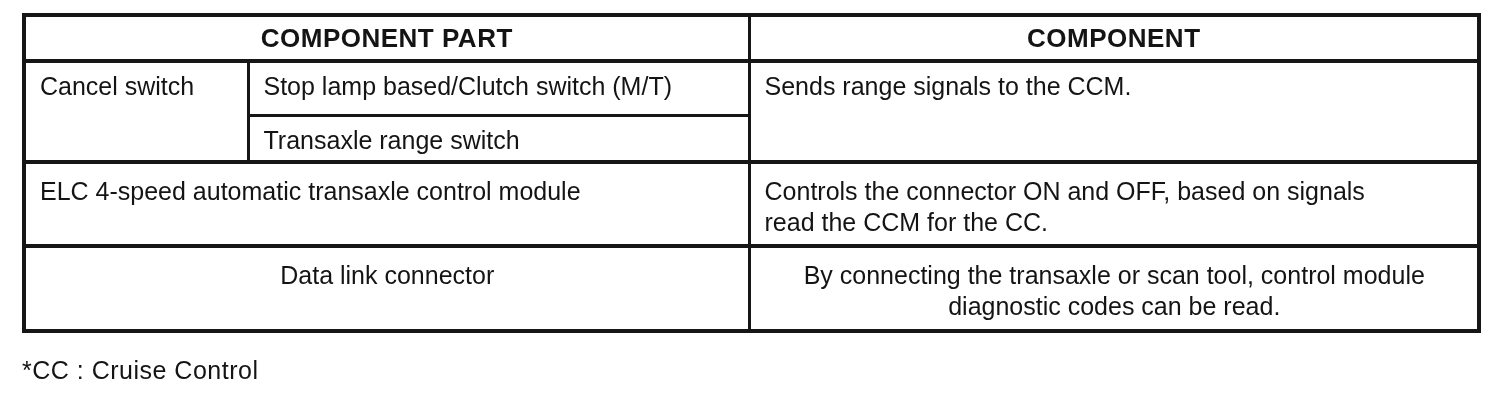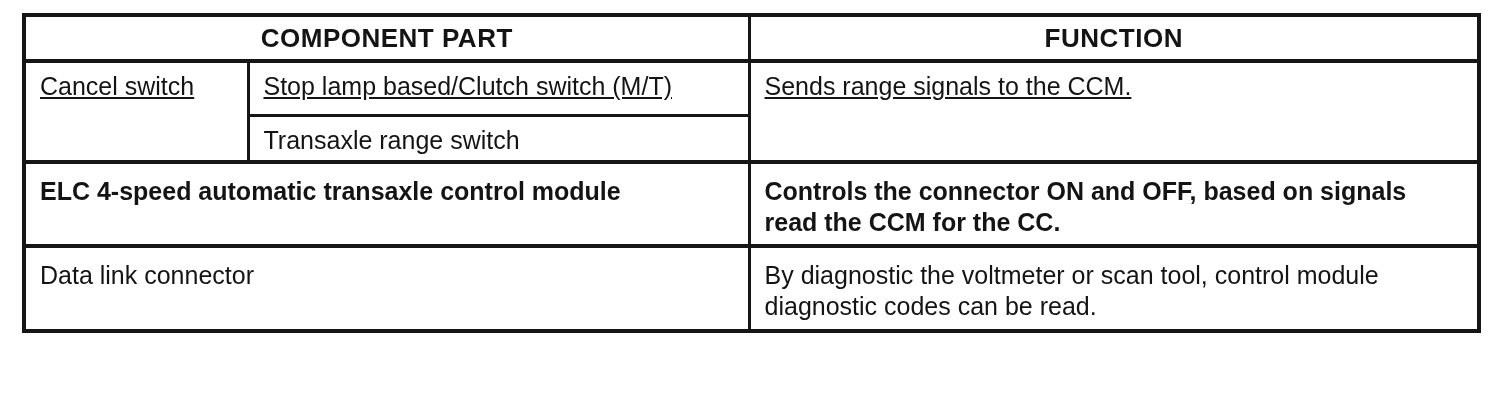--- a/index.html
+++ b/index.html
@@ -43,26 +43,26 @@
     border-bottom-width:4px;
     padding:0;
   }
   td{
     font-size:25px;
     line-height:31px;
     vertical-align:top;
     text-align:left;
     padding:8px 13px 0 14px;
   }
-  tr.row-stop-lamp{height:54px;text-decoration:underline;}
+  tr.row-stop-lamp{height:54px;}
   tr.row-transaxle{height:47px;}
   tr.row-elc{height:84px;}
   tr.row-dlc{height:85px;}
-  tr.row-elc td{border-top-width:4px;padding-top:12px;font-weight:bold;}
-  tr.row-dlc td{border-top-width:4px;padding-top:12px;}
+  tr.row-elc td{border-top-width:4px;padding-top:12px;}
+  tr.row-dlc td{border-top-width:4px;padding-top:12px;text-align:center;}
   .footnote{
     position:absolute;
     left:22px;top:355px;
     font-size:25px;
     line-height:31px;
     letter-spacing:0.5px;
     color:var(--text);
   }
 </style>
 </head>
@@ -72,21 +72,21 @@
 
   <table class="spec-table">
     <colgroup>
       <col class="col-a">
       <col class="col-b">
       <col class="col-c">
     </colgroup>
     <thead>
       <tr class="row-header">
         <th colspan="2">COMPONENT PART</th>
-        <th>FUNCTION</th>
+        <th>COMPONENT</th>
       </tr>
     </thead>
     <tbody>
       <tr class="row-stop-lamp">
         <td rowspan="2">Cancel switch</td>
         <td>Stop lamp based/Clutch switch (M/T)</td>
         <td rowspan="2">Sends range signals to the CCM.</td>
       </tr>
       <tr class="row-transaxle">
         <td>Transaxle range switch</td>
@@ -94,21 +94,22 @@
       <tr class="row-elc">
         <td colspan="2">ELC 4-speed automatic transaxle control module</td>
         <td>
           <div>Controls the connector ON and OFF, based on signals</div>
           <div>read the CCM for the CC.</div>
         </td>
       </tr>
       <tr class="row-dlc">
         <td colspan="2">Data link connector</td>
         <td>
-          <div>By diagnostic the voltmeter or scan tool, control module</div>
+          <div>By connecting the transaxle or scan tool, control module</div>
           <div>diagnostic codes can be read.</div>
         </td>
       </tr>
     </tbody>
   </table>
 
+  <div class="footnote">*CC : Cruise Control</div>
 
 </div>
 
 </body></html>

